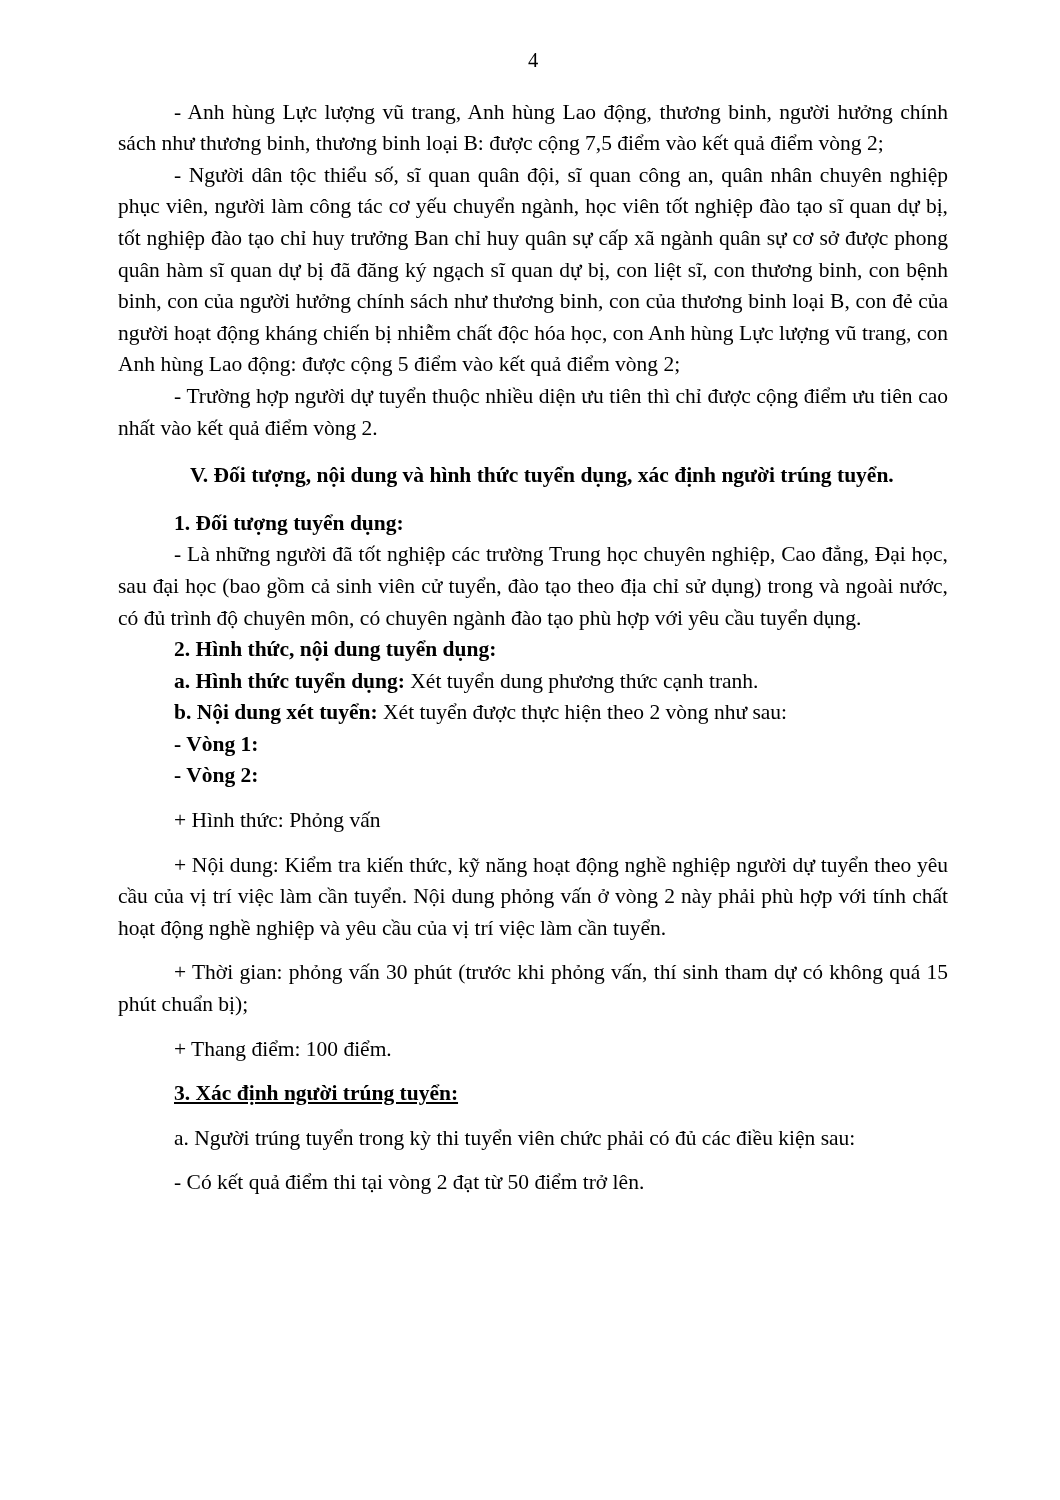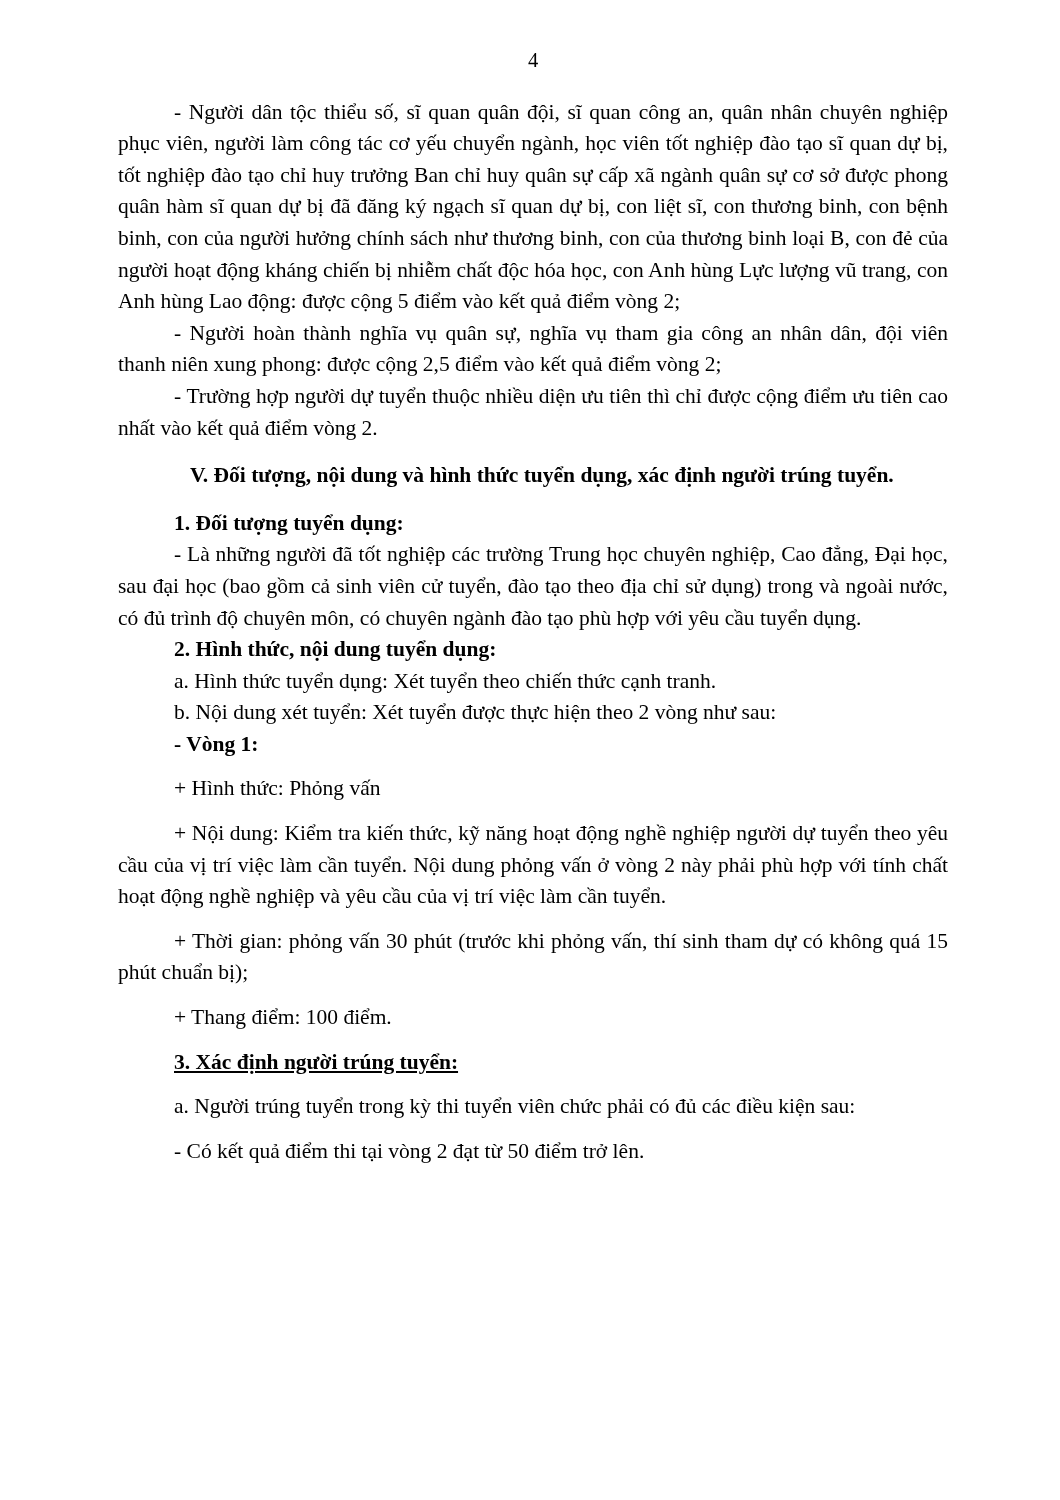--- a/index.html
+++ b/index.html
@@ -50,55 +50,56 @@
     text-indent: 56px;
     text-align: justify;
     margin: 16px;
   }
   .sub-heading {
     font-weight: bold;
     text-indent: 56px;
     margin: 0;
   }
   .lead-bold {
-    font-weight: normal;
+    font-weight: bold;
     margin-top: 46px;
   }
 </style>
 </head>
 <body>
 
 <div class="page">
 
   <div class="page-number">4</div>
 
   <div class="doc-body">
 
+    <p class="para tight">- Anh hùng Lực lượng vũ trang, Anh hùng Lao động, thương binh, người hưởng chính sách như thương binh, thương binh loại B: được cộng 7,5 điểm vào kết quả điểm vòng 2;</p>
 
     <p class="para tight">- Người dân tộc thiểu số, sĩ quan quân đội, sĩ quan công an, quân nhân chuyên nghiệp phục viên, người làm công tác cơ yếu chuyển ngành, học viên tốt nghiệp đào tạo sĩ quan dự bị, tốt nghiệp đào tạo chỉ huy trưởng Ban chỉ huy quân sự cấp xã ngành quân sự cơ sở được phong quân hàm sĩ quan dự bị đã đăng ký ngạch sĩ quan dự bị, con liệt sĩ, con thương binh, con bệnh binh, con của người hưởng chính sách như thương binh, con của thương binh loại B, con đẻ của người hoạt động kháng chiến bị nhiễm chất độc hóa học, con Anh hùng Lực lượng vũ trang, con Anh hùng Lao động: được cộng 5 điểm vào kết quả điểm vòng 2;</p>
 
-    <p class="para tight">- Người hoàn thành nghĩa vụ quân sự, nghĩa vụ tham gia công an nhân dân, đội viên thanh niên xung phong: được cộng 2,5 điểm vào kết quả điểm vòng 2;</p>
 
     <p class="para tight">- Trường hợp người dự tuyển thuộc nhiều diện ưu tiên thì chỉ được cộng điểm ưu tiên cao nhất vào kết quả điểm vòng 2.</p>
 
     <p class="heading">V. Đối tượng, nội dung và hình thức tuyển dụng, xác định người trúng tuyển.</p>
 
     <p class="sub-heading">1. Đối tượng tuyển dụng:</p>
 
     <p class="para tight">- Là những người đã tốt nghiệp các trường Trung học chuyên nghiệp, Cao đẳng, Đại học, sau đại học (bao gồm cả sinh viên cử tuyển, đào tạo theo địa chỉ sử dụng) trong và ngoài nước, có đủ trình độ chuyên môn, có chuyên ngành đào tạo phù hợp với yêu cầu tuyển dụng.</p>
 
     <p class="sub-heading">2. Hình thức, nội dung tuyển dụng:</p>
 
-    <p class="para tight"><b class="lead-bold">a. Hình thức tuyển dụng:</b><span> Xét tuyển theo chiến thức cạnh tranh.</span></p>
+    <p class="para tight"><b class="lead-bold">a. Hình thức tuyển dụng:</b><span> Xét tuyển dung phương thức cạnh tranh.</span></p>
 
     <p class="para tight"><b class="lead-bold">b. Nội dung xét tuyển:</b><span> Xét tuyển được thực hiện theo 2 vòng như sau:</span></p>
 
     <p class="sub-heading">- Vòng 1:</p>
 
 
+    <p class="sub-heading">- Vòng 2:</p>
 
     <p class="para spaced">+ Hình thức: Phỏng vấn</p>
 
     <p class="para spaced">+ Nội dung: Kiểm tra kiến thức, kỹ năng hoạt động nghề nghiệp người dự tuyển theo yêu cầu của vị trí việc làm cần tuyển. Nội dung phỏng vấn ở vòng 2 này phải phù hợp với tính chất hoạt động nghề nghiệp và yêu cầu của vị trí việc làm cần tuyển.</p>
 
     <p class="para spaced">+ Thời gian: phỏng vấn 30 phút (trước khi phỏng vấn, thí sinh tham dự có không quá 15 phút chuẩn bị);</p>
 
     <p class="para spaced">+ Thang điểm: 100 điểm.</p>
 
     <p class="sub-heading" style="margin-top:13px;text-decoration:underline;">3. Xác định người trúng tuyển:</p>

